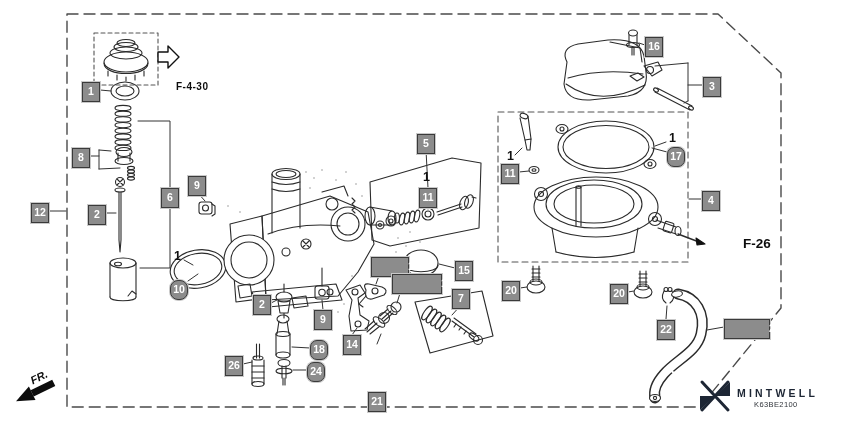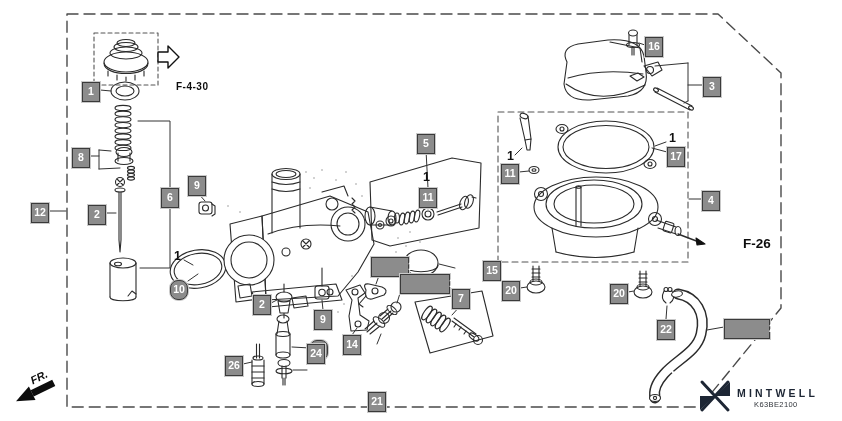--- a/index.html
+++ b/index.html
@@ -383,33 +383,33 @@
       <div class="plabel" style="left: 82px; top: 82px;">1</div>
       <div class="plabel" style="left: 72px; top: 148px;">8</div>
       <div class="plabel" style="left: 31px; top: 203px;">12</div>
       <div class="plabel" style="left: 88px; top: 205px;">2</div>
       <div class="plabel" style="left: 161px; top: 188px;">6</div>
       <div class="plabel" style="left: 188px; top: 176px;">9</div>
       <div class="plabel" style="left: 170px; top: 280px; border-radius: 8px;">10</div>
       <div class="plabel" style="left: 417px; top: 134px;">5</div>
       <div class="plabel" style="left: 419px; top: 188px;">11</div>
       <div class="plabel" style="left: 371px; top: 257px; padding-left: 36px;">13</div>
-      <div class="plabel" style="left: 400px; top: 274px; padding-left: 48px;">19</div>
-      <div class="plabel" style="left: 455px; top: 261px; margin-left: 28px;">15</div>
+      <div class="plabel" style="left: 392px; top: 274px; padding-left: 48px;">19</div>
+      <div class="plabel" style="left: 455px; top: 261px;">15</div>
       <div class="plabel" style="left: 452px; top: 289px;">7</div>
       <div class="plabel" style="left: 368px; top: 344px; margin-top: 48px;">21</div>
       <div class="plabel" style="left: 343px; top: 335px;">14</div>
       <div class="plabel" style="left: 314px; top: 310px;">9</div>
       <div class="plabel" style="left: 310px; top: 340px; border-radius: 7px;">18</div>
-      <div class="plabel" style="left: 307px; top: 344px;">24</div>
+      <div class="plabel" style="left: 307px; top: 362px; border-radius: 7px;">24</div>
       <div class="plabel" style="left: 225px; top: 356px;">26</div>
       <div class="plabel" style="left: 253px; top: 295px;">2</div>
       <div class="plabel" style="left: 645px; top: 37px;">16</div>
       <div class="plabel" style="left: 703px; top: 77px;">3</div>
-      <div class="plabel" style="left: 667px; top: 147px;">17</div>
+      <div class="plabel" style="left: 667px; top: 147px; border-radius: 7px;">17</div>
       <div class="plabel" style="left: 702px; top: 191px;">4</div>
       <div class="plabel" style="left: 501px; top: 164px;">11</div>
       <div class="plabel" style="left: 502px; top: 281px;">20</div>
       <div class="plabel" style="left: 610px; top: 284px;">20</div>
       <div class="plabel" style="left: 657px; top: 320px;">22</div>
       <div class="plabel" style="left: 724px; top: 319px; padding-left: 44px;">23</div>
       <div class="plain-num" style="left: 174px; top: 249px;">1</div>
       <div class="plain-num" style="left: 423px; top: 170px;">1</div>
       <div class="plain-num" style="left: 507px; top: 149px;">1</div>
       <div class="plain-num" style="left: 669px; top: 131px;">1</div>

